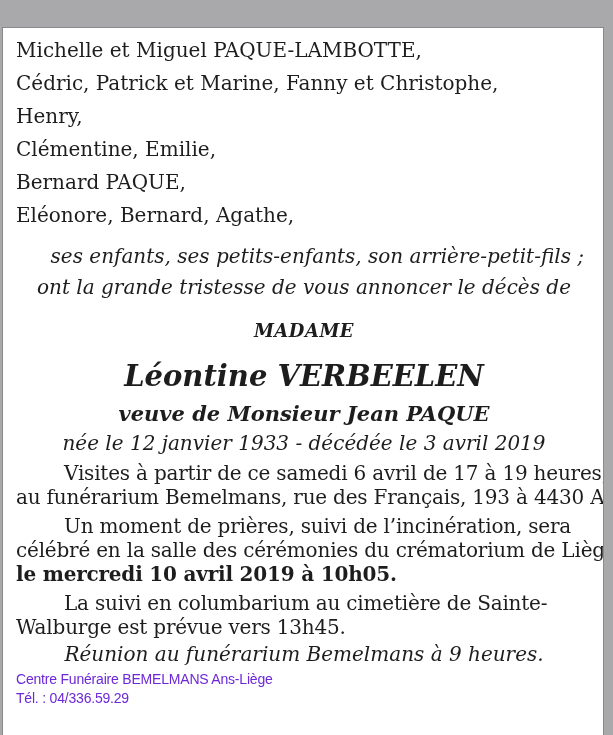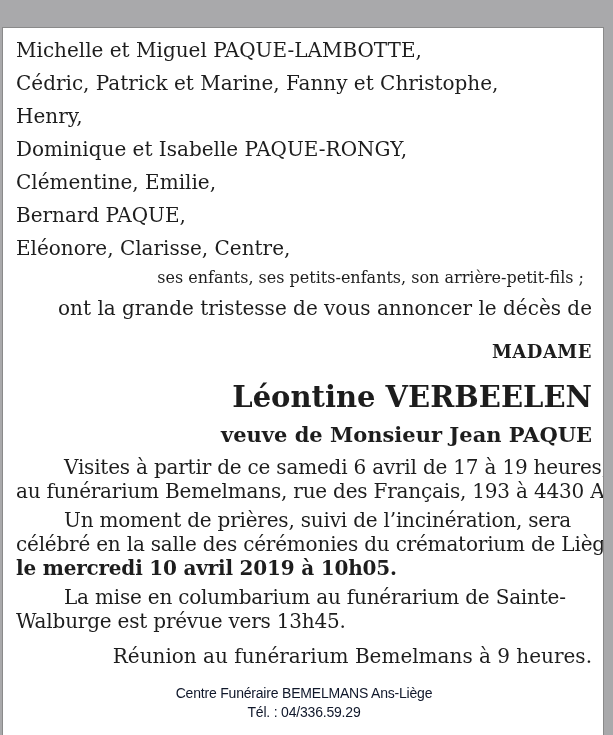--- a/index.html
+++ b/index.html
@@ -27,33 +27,35 @@
     padding: 6px 11px 0 13px;
     color: #1d1d1d;
     overflow: hidden;
   }
   .names .name-line {
     font-size: 20px;
     line-height: 33px;
     white-space: nowrap;
   }
   .relation {
-    font-size: 16px;
+    font-style: italic;
+    font-size: 20px;
     line-height: 25px;
     text-align: right;
     padding-right: 8px;
     white-space: nowrap;
+    margin-top: 12px;
   }
   .families {
     font-size: 20px;
     line-height: 25px;
     margin-top: 5px;
     white-space: nowrap;
   }
-  .center { text-align: right; }
+  .center { text-align: center; font-style: italic; }
   .announce {
     font-size: 20px;
     line-height: 25px;
     margin-top: 6px;
     white-space: nowrap;
   }
   .madame {
     font-size: 18px;
     font-weight: bold;
     letter-spacing: 0.5px;
@@ -85,70 +87,70 @@
     font-size: 20px;
     line-height: 24px;
     letter-spacing: -0.2px;
     white-space: nowrap;
   }
   .pline.indent { padding-left: 48px; }
   .pline.bold { font-weight: bold; }
   .meeting {
     font-size: 20px;
     line-height: 25px;
-    margin-top: 11px;
+    margin-top: 3px;
     white-space: nowrap;
   }
   .footer {
-    margin-top: 15px;
-    text-align: center;
+    margin-top: 3px;
+    text-align: left;
     font-family: "Liberation Sans", sans-serif;
-    color: #0f172a;
+    color: #6d28d9;
     letter-spacing: -0.2px;
   }
   .footer .fline {
     font-size: 14px;
     line-height: 19px;
     white-space: nowrap;
   }
 </style>
 </head>
 <body>
 
 <div class="card">
   <div class="names">
     <div class="name-line">Michelle et Miguel PAQUE-LAMBOTTE,</div>
     <div class="name-line">Cédric, Patrick et Marine, Fanny et Christophe,</div>
     <div class="name-line">Henry,</div>
-    <div class="name-line">Dominique et Isabelle PAQUE-RONGY,</div>
     <div class="name-line">Clémentine, Emilie,</div>
     <div class="name-line">Bernard PAQUE,</div>
-    <div class="name-line">Eléonore, Clarisse, Centre,</div>
+    <div class="name-line">Eléonore, Bernard, Agathe,</div>
   </div>
 
   <div class="relation">ses enfants, ses petits-enfants, son arrière-petit-fils ;</div>
   <div class="announce center">ont la grande tristesse de vous annoncer le décès de</div>
 
   <div class="madame center">MADAME</div>
   <div class="deceased center">Léontine VERBEELEN</div>
   <div class="widow center">veuve de Monsieur Jean PAQUE</div>
+  <div class="dates center">née le 12 janvier 1933 - décédée le 3 avril 2019</div>
 
   <div class="para">
     <div class="pline indent">Visites à partir de ce samedi 6 avril de 17 à 19 heures,</div>
     <div class="pline">au funérarium Bemelmans, rue des Français, 193 à 4430 Ans.</div>
   </div>
 
   <div class="para">
     <div class="pline indent">Un moment de prières, suivi de l’incinération, sera</div>
     <div class="pline">célébré en la salle des cérémonies du crématorium de Liège,</div>
     <div class="pline bold">le mercredi 10 avril 2019 à 10h05.</div>
   </div>
 
   <div class="para">
-    <div class="pline indent">La mise en columbarium au funérarium de Sainte-</div>
+    <div class="pline indent">La suivi en columbarium au cimetière de Sainte-</div>
     <div class="pline">Walburge est prévue vers 13h45.</div>
   </div>
 
   <div class="meeting center">Réunion au funérarium Bemelmans à 9 heures.</div>
 
   <div class="footer">
     <div class="fline">Centre Funéraire BEMELMANS Ans-Liège</div>
     <div class="fline">Tél. : 04/336.59.29</div>
   </div>
 </div>

